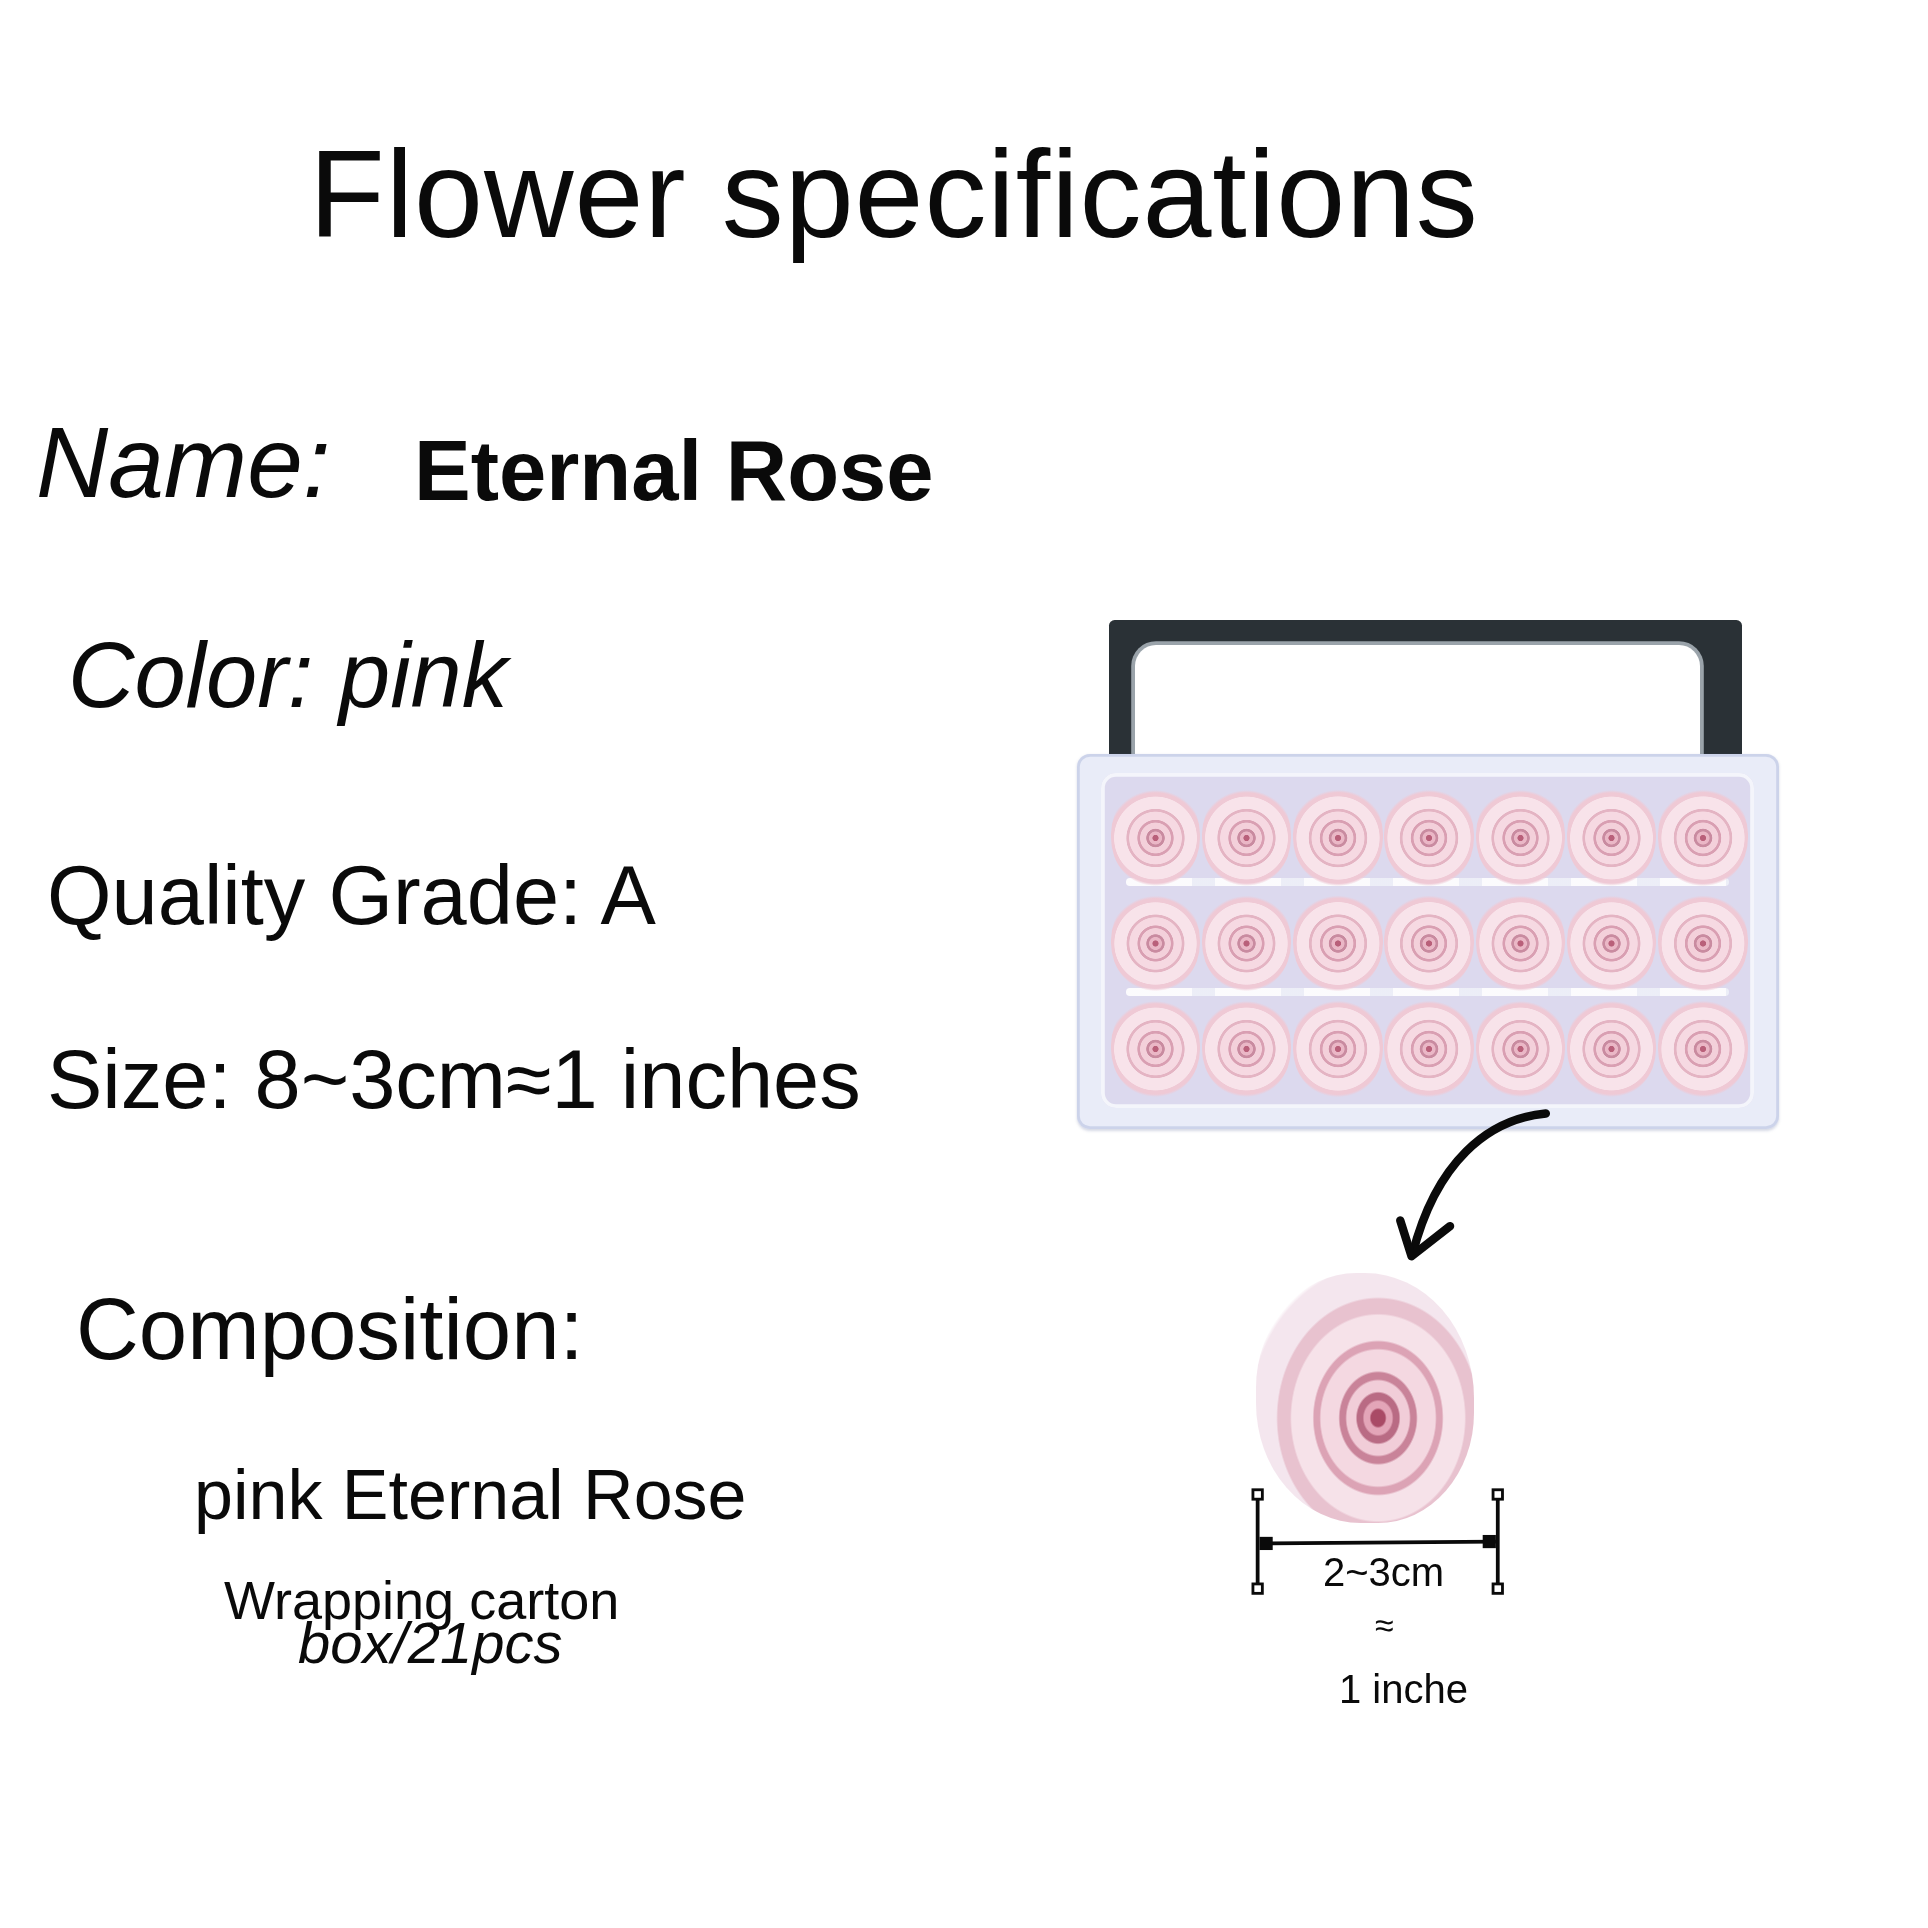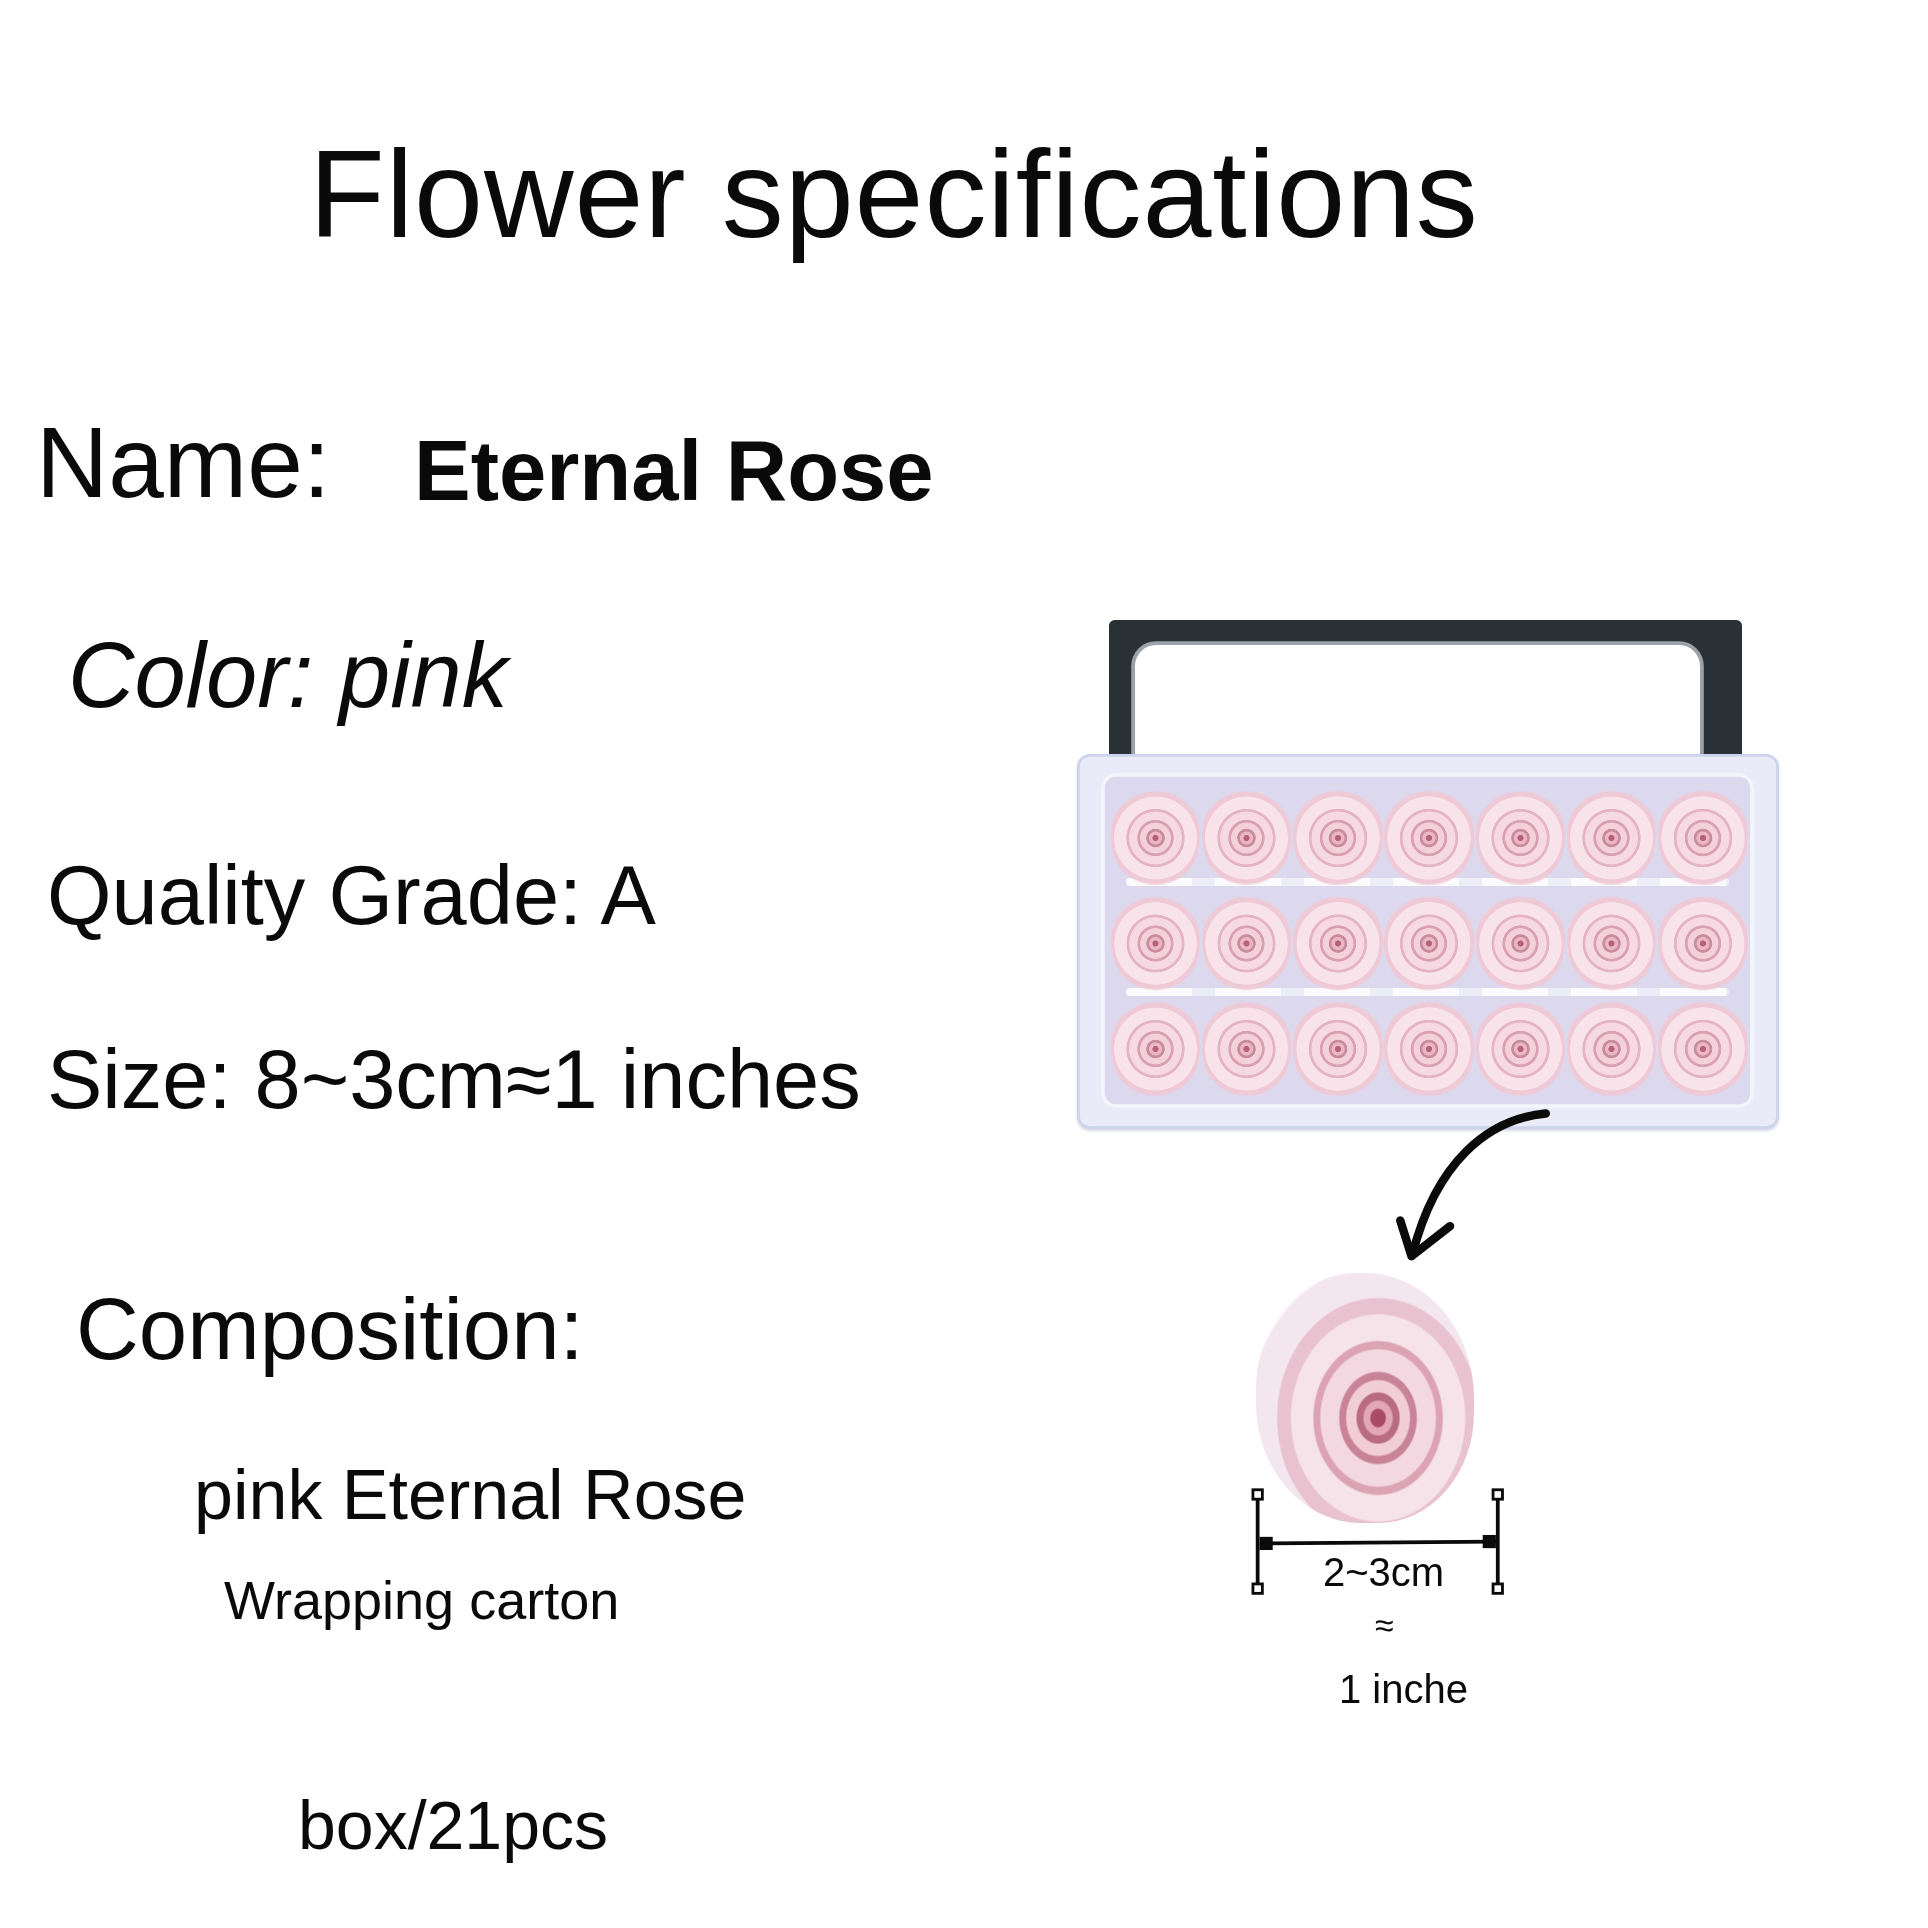--- a/index.html
+++ b/index.html
@@ -3,29 +3,29 @@
 <meta charset="utf-8">
 <style>
   html, body { margin: 0; padding: 0; }
   body {
     width: 1928px; height: 1928px; position: relative; overflow: hidden;
     background: #ffffff; color: #0a0a0a;
     font-family: "Liberation Sans", "DejaVu Sans", sans-serif;
   }
   .t { position: absolute; white-space: nowrap; line-height: 1; transform-origin: left top; }
   .title { left: 309px; top: 132px; font-size: 124px; transform: scaleX(1.0); letter-spacing: 0.9px; }
-  .name-label { left: 36px; top: 412px; font-size: 100px; }
+  .name-label { left: 36px; top: 412px; font-size: 100px; font-style: italic; }
   .name-value { left: 414px; top: 428px; font-size: 85px; font-weight: bold; }
   .color { left: 68px; top: 629px; font-size: 92px; font-style: italic; }
   .grade { left: 47px; top: 854px; font-size: 83px; }
   .size { left: 47px; top: 1038px; font-size: 83px; }
   .comp-label { left: 32px; top: 1285px; font-size: 87px; margin-left: 44px; }
   .comp-1 { left: 194px; top: 1460px; font-size: 70px; }
   .comp-2 { left: 224px; top: 1573px; font-size: 54px; }
-  .comp-3 { left: 298px; top: 1791px; font-size: 68px; }
+  .comp-3 { left: 298px; top: 1614px; font-size: 58px; font-style: italic; }
 
   
   .box { position: absolute; left: 1073px; top: 617px; width: 711px; height: 516px; }
   .lid {
     position: absolute; left: 36px; top: 2.8px; width: 633px; height: 141px;
     background: #2a3136; border-radius: 5.6px 5.6px 0 0;
     clip-path: polygon(0 0, 100% 0, 103% 100%, -3% 100%);
   }
   .lid-inner {
     position: absolute; left: 62px; top: 28px; width: 565px; height: 121px;

